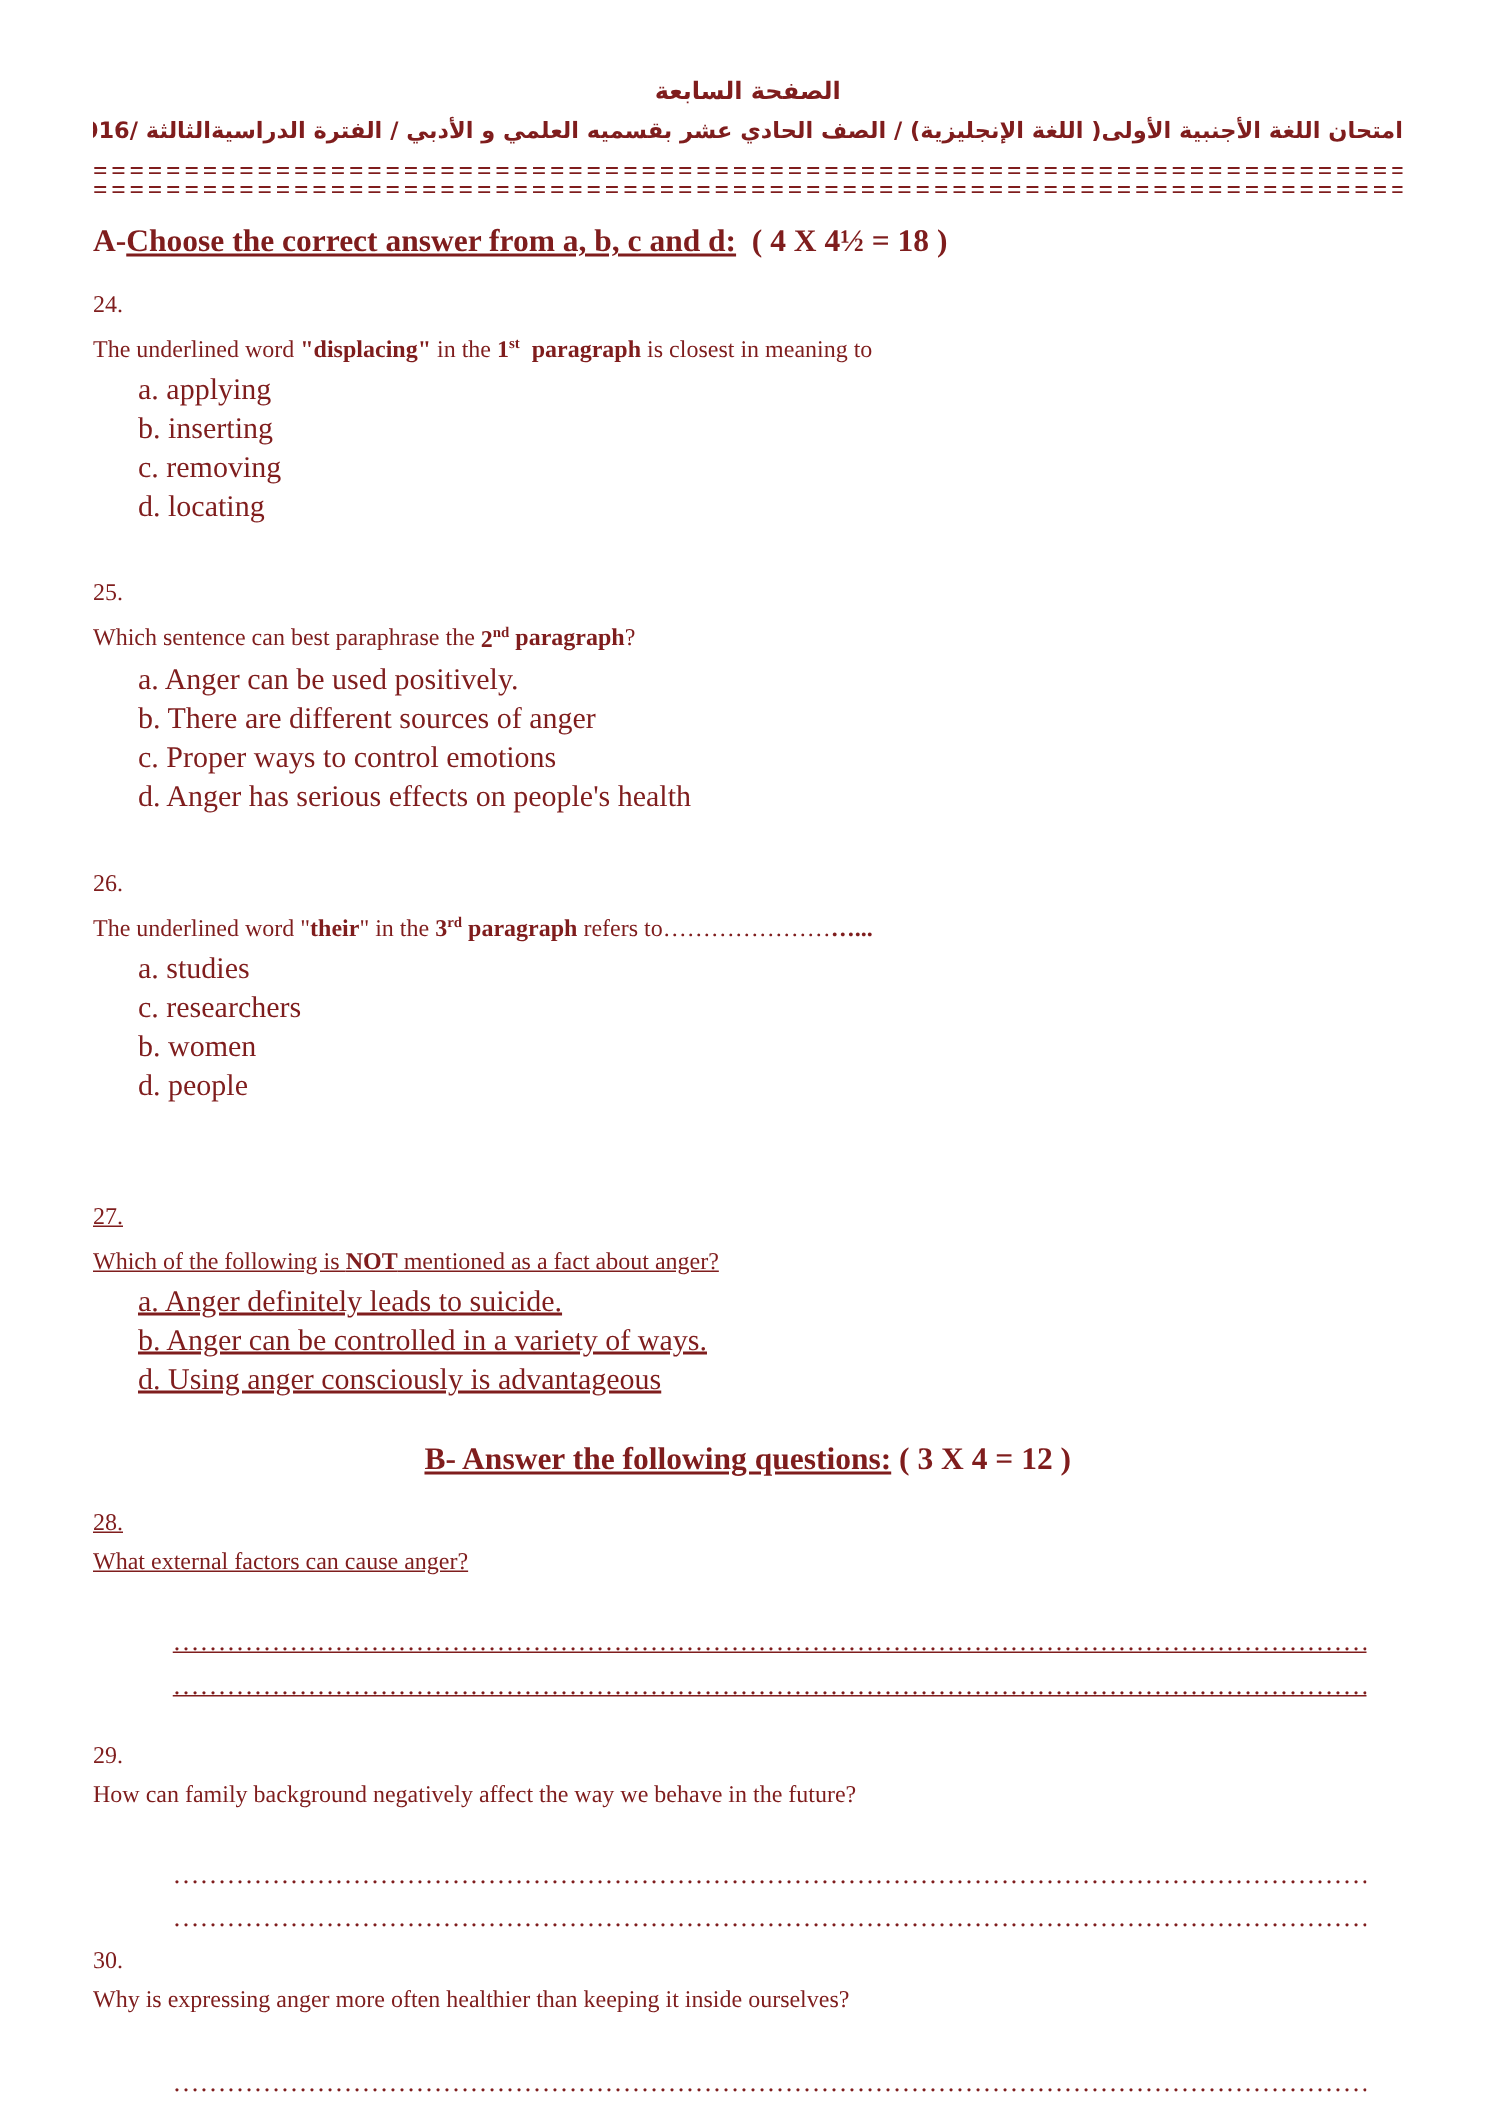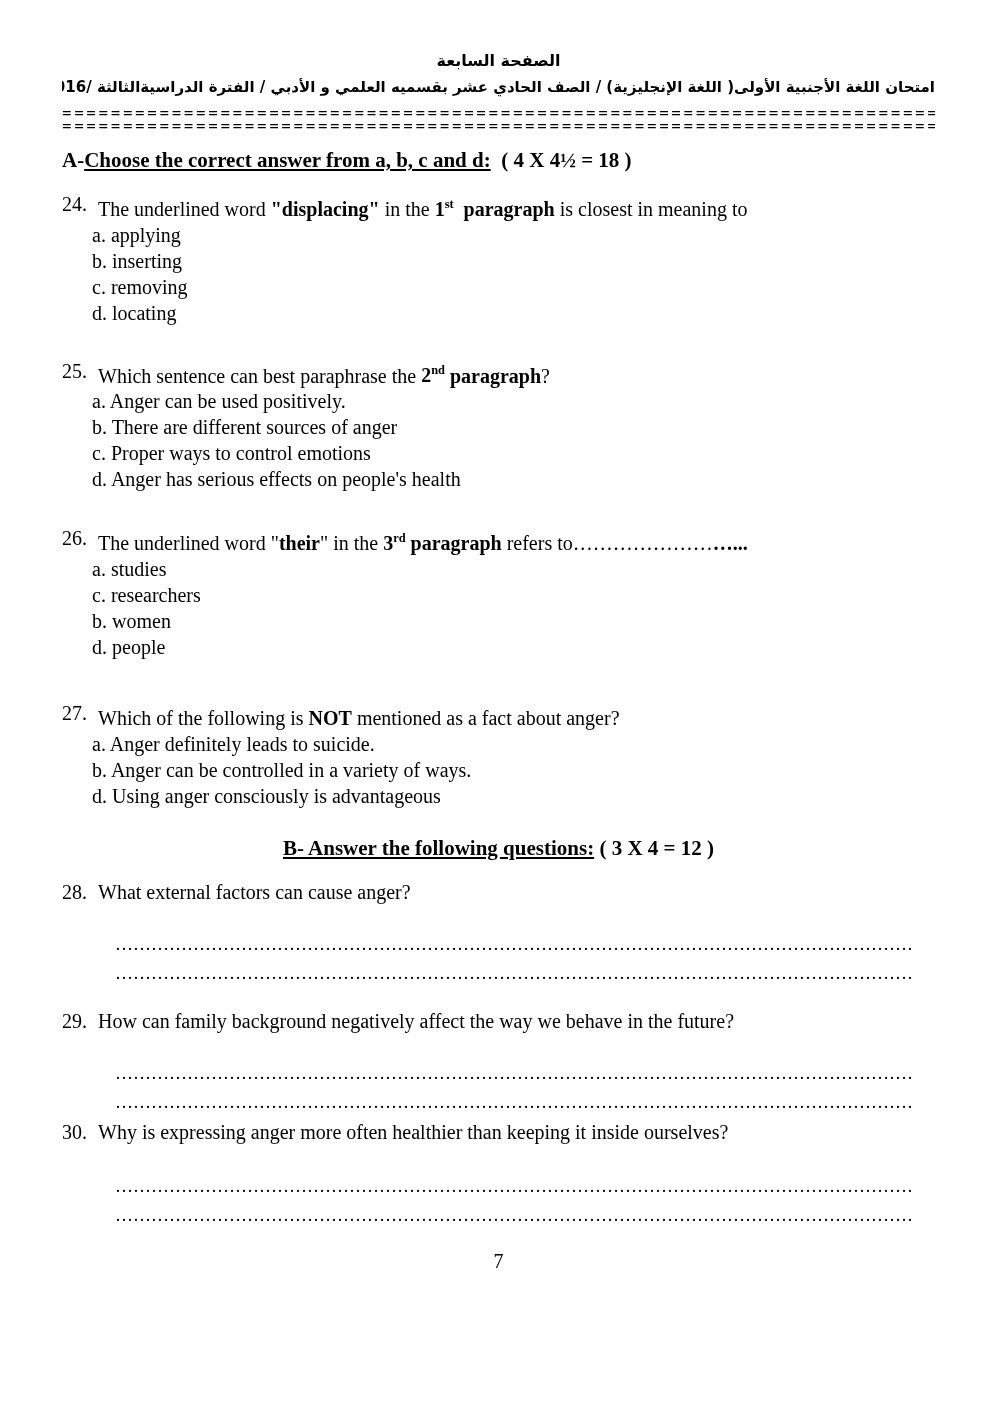--- a/index.html
+++ b/index.html
@@ -1,21 +1,21 @@
 <!DOCTYPE html>
 <html><head>
 <meta charset="utf-8">
 <style>
   html, body { margin: 0; padding: 0; background: #ffffff; }
   .page {
     width: 992px;
     height: 1403px;
     box-sizing: border-box;
     background: #ffffff;
-    color: #000000;
+    color: #7f1d1d;
     font-family: "Liberation Serif", serif;
     padding: 50px 57px 0 62px;
     overflow: hidden;
     position: relative;
   }
   .ar {
     font-family: "DejaVu Sans", sans-serif;
     font-weight: bold;
     direction: rtl;
     text-align: center;
@@ -35,22 +35,23 @@
   }
   .section-heading {
     font-weight: bold;
     font-size: 21px;
     line-height: 26px;
     white-space: pre-wrap;
   }
   .u { text-decoration: underline; }
   .qline {
     display: flex;
-    font-size: 20px;
+    font-size: 16px;
     line-height: 26px;
+    flex-direction: column;
   }
   .qnum { flex: none; width: 36px; }
   .qtext { white-space: pre-wrap; }
   sup { font-size: 62%; }
   .options {
     margin-left: 30px;
     font-size: 20px;
     line-height: 26px;
   }
   .answer-line {
@@ -115,35 +116,35 @@
       <span class="qtext"><span>The underlined word "</span><b>their</b><span>" in the </span><b><span>3</span><sup>rd</sup></b><b> paragraph</b><span> refers to…………………</span><b>…...</b></span>
     </div>
     <div class="options">
       <div class="option">a. studies</div>
       <div class="option">c. researchers</div>
       <div class="option">b. women</div>
       <div class="option">d. people</div>
     </div>
   </div>
 
-  <div style="margin-top:40px;">
+  <div style="margin-top:62px;text-decoration:underline;">
     <div class="qline">
       <span class="qnum">27.</span>
       <span class="qtext"><span>Which of the following is </span><b>NOT</b><span> mentioned as a fact about anger?</span><b><span></span><sup></sup></b><b></b><span></span><b></b></span>
     </div>
     <div class="options">
       <div class="option">a. Anger definitely leads to suicide.</div>
       <div class="option">b. Anger can be controlled in a variety of ways.</div>
       <div class="option">d. Using anger consciously is advantageous</div>
     </div>
   </div>
 
   <div class="section-heading" style="margin-top:26px;text-align:center;"><span class="u">B- Answer the following questions:</span><span> ( 3 X 4 = 12 )</span></div>
 
-  <div style="margin-top:18px;">
+  <div style="margin-top:18px;text-decoration:underline;">
     <div class="qline">
       <span class="qnum">28.</span>
       <span class="qtext">What external factors can cause anger?</span>
     </div>
     <div class="answer-line" style="margin-top:30px;">………………………………………………………………………………………………………………………………………………</div>
     <div class="answer-line" style="margin-top:11px;">………………………………………………………………………………………………………………………………………………</div>
   </div>
 
   <div style="margin-top:26px;">
     <div class="qline">

